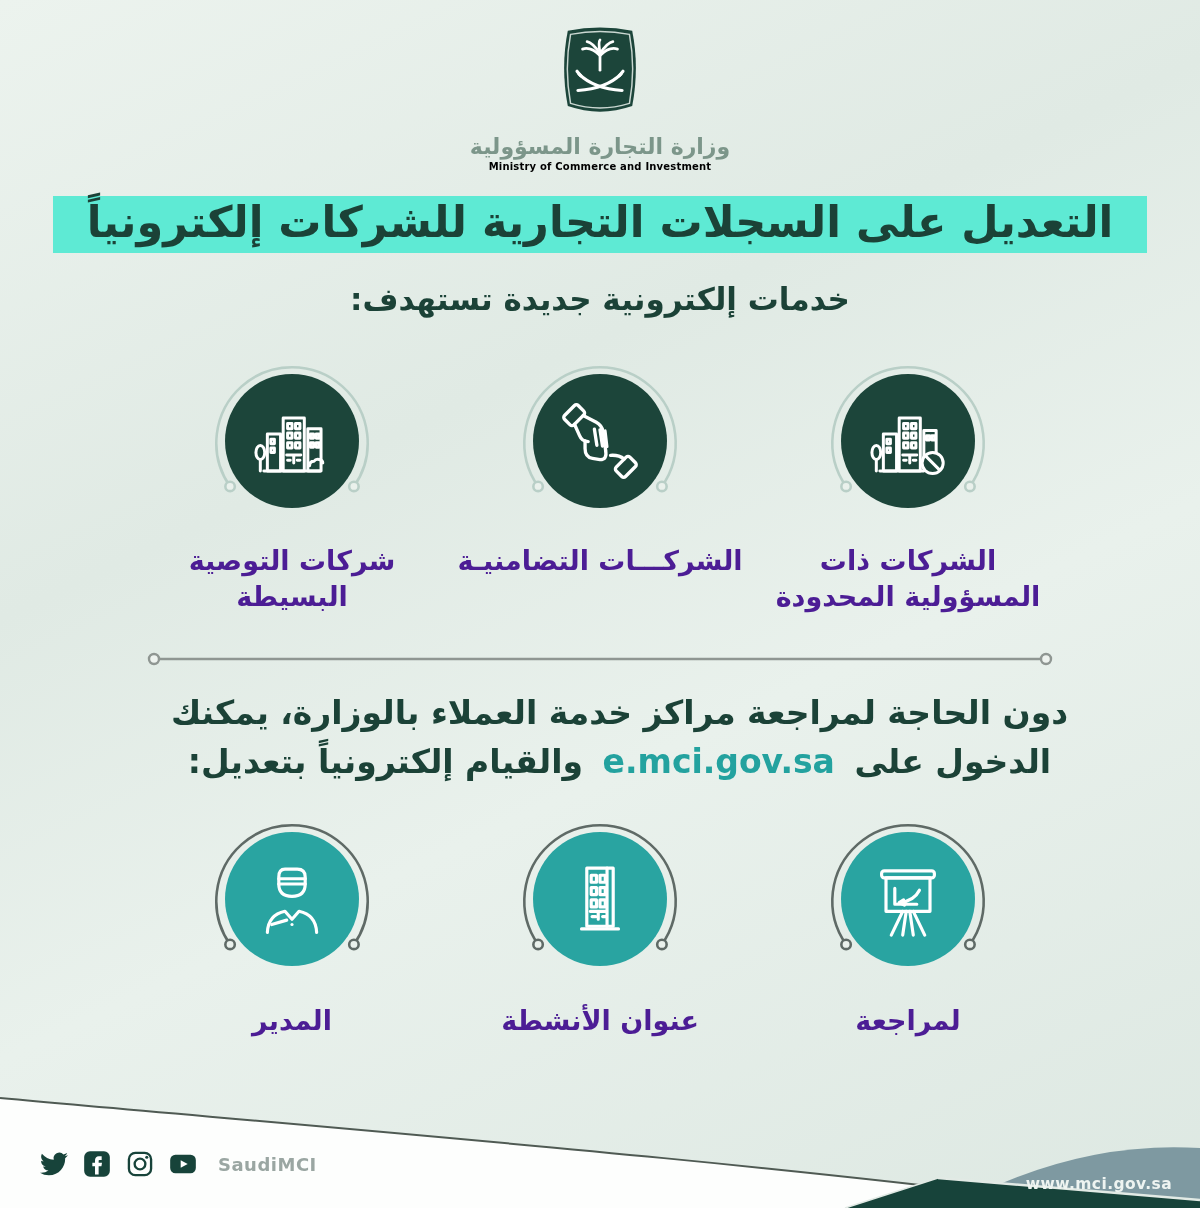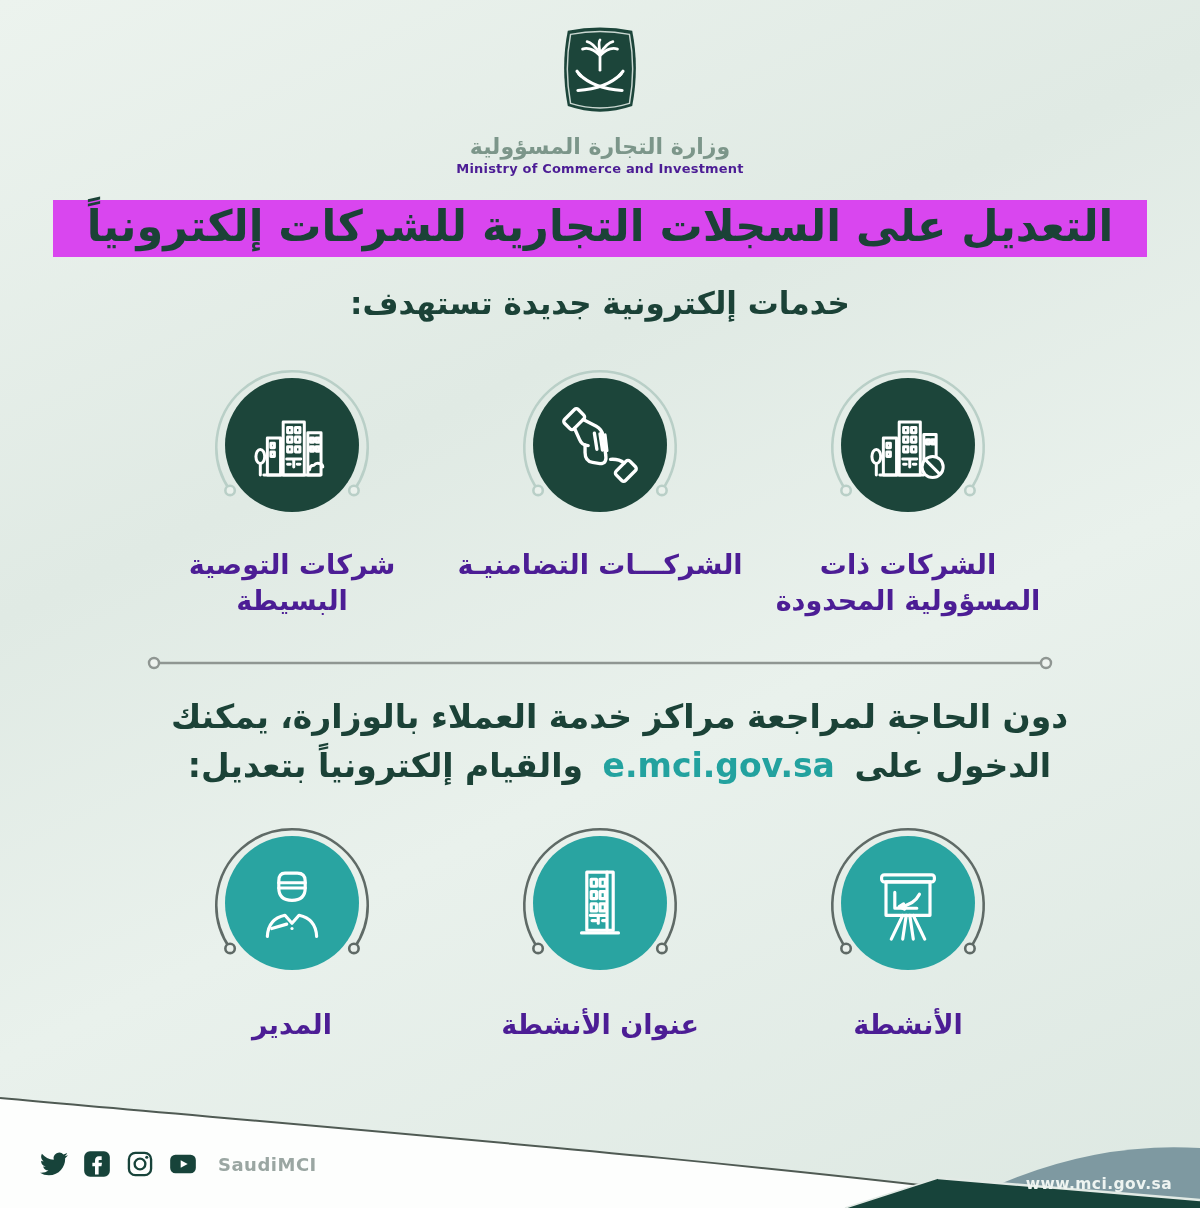--- a/index.html
+++ b/index.html
@@ -8,25 +8,25 @@
     font-family:"DejaVu Sans","Liberation Sans",sans-serif;
     width:1200px; height:1208px; position:relative; overflow:hidden;
     background:linear-gradient(155deg,#ecf3ee 0%,#e0eae4 35%,#e9f1ec 60%,#dde8e2 100%);
   }
   .page { position:relative; width:1200px; height:1208px; }
 
   
   .header { text-align:center; padding-top:26px; }
   .emblem { width:92px; height:94px; display:inline-block; }
   .ministry-ar { margin-top:10px; font-size:22px; font-weight:bold; color:#7c968a; direction:rtl; }
-  .ministry-en { margin-top:2px; font-size:13px; font-weight:bold; color:#4c1d95; letter-spacing:.2px; }
+  .ministry-en { margin-top:2px; font-size:10px; font-weight:bold; color:#000000; letter-spacing:.2px; }
 
   
   .title-band { margin-top:24px; display:flex; justify-content:center; }
-  .title-band .inner { background:#d946ef; padding:1px 34px 6px; }
+  .title-band .inner { background:#5eead4; padding:1px 34px 6px; }
   h1.main-title { font-size:43px; font-weight:bold; color:#1b4237; direction:rtl; white-space:nowrap; }
   .subtitle { margin-top:28px; text-align:center; font-size:31px; font-weight:bold; color:#1b4237; direction:rtl; }
 
   
   .icon-row { display:flex; direction:rtl; justify-content:space-between; padding:0 138px; margin-top:40px; }
   .icon-item { width:330px; display:flex; flex-direction:column; align-items:center; }
   .icon-wrap { position:relative; width:172px; height:172px; }
   .icon-wrap svg.arc { position:absolute; inset:0; width:172px; height:172px; }
   .circle { position:absolute; left:19px; top:17px; width:134px; height:134px; border-radius:50%;
             display:flex; align-items:center; justify-content:center; }
@@ -213,21 +213,21 @@
           <svg viewBox="0 0 100 100" fill="none" stroke="#ffffff" stroke-width="3.6" stroke-linecap="round" stroke-linejoin="round">
             <rect x="20" y="18" width="60" height="8" rx="3"></rect>
             <rect x="25" y="26" width="50" height="38"></rect>
             <path d="M35,38 v18 h25"></path>
             <path d="M63,40 q-6,12 -22,14"></path>
             <path d="M45,51 l-5,3 l6,3"></path>
             <path d="M44,64 l-13,27 M56,64 l13,27 M48,64 l-4,27 M52,64 l4,27"></path>
           </svg>
         </div>
       </div>
-      <div class="icon-label">الأنشطة</div>
+      <div class="icon-label">لمراجعة</div>
     </div>
 
     <div class="icon-item">
       <div class="icon-wrap">
         <svg class="arc" viewBox="0 0 200 200">
           <path d="M28,150.5 A88,88 0 1 1 172,150.5" fill="none" stroke="#5f6a66" stroke-width="3"></path>
           <circle cx="28" cy="150.5" r="5.5" fill="#eaf1ec" stroke="#5f6a66" stroke-width="3"></circle>
           <circle cx="172" cy="150.5" r="5.5" fill="#eaf1ec" stroke="#5f6a66" stroke-width="3"></circle>
         </svg>
         <div class="circle teal">

